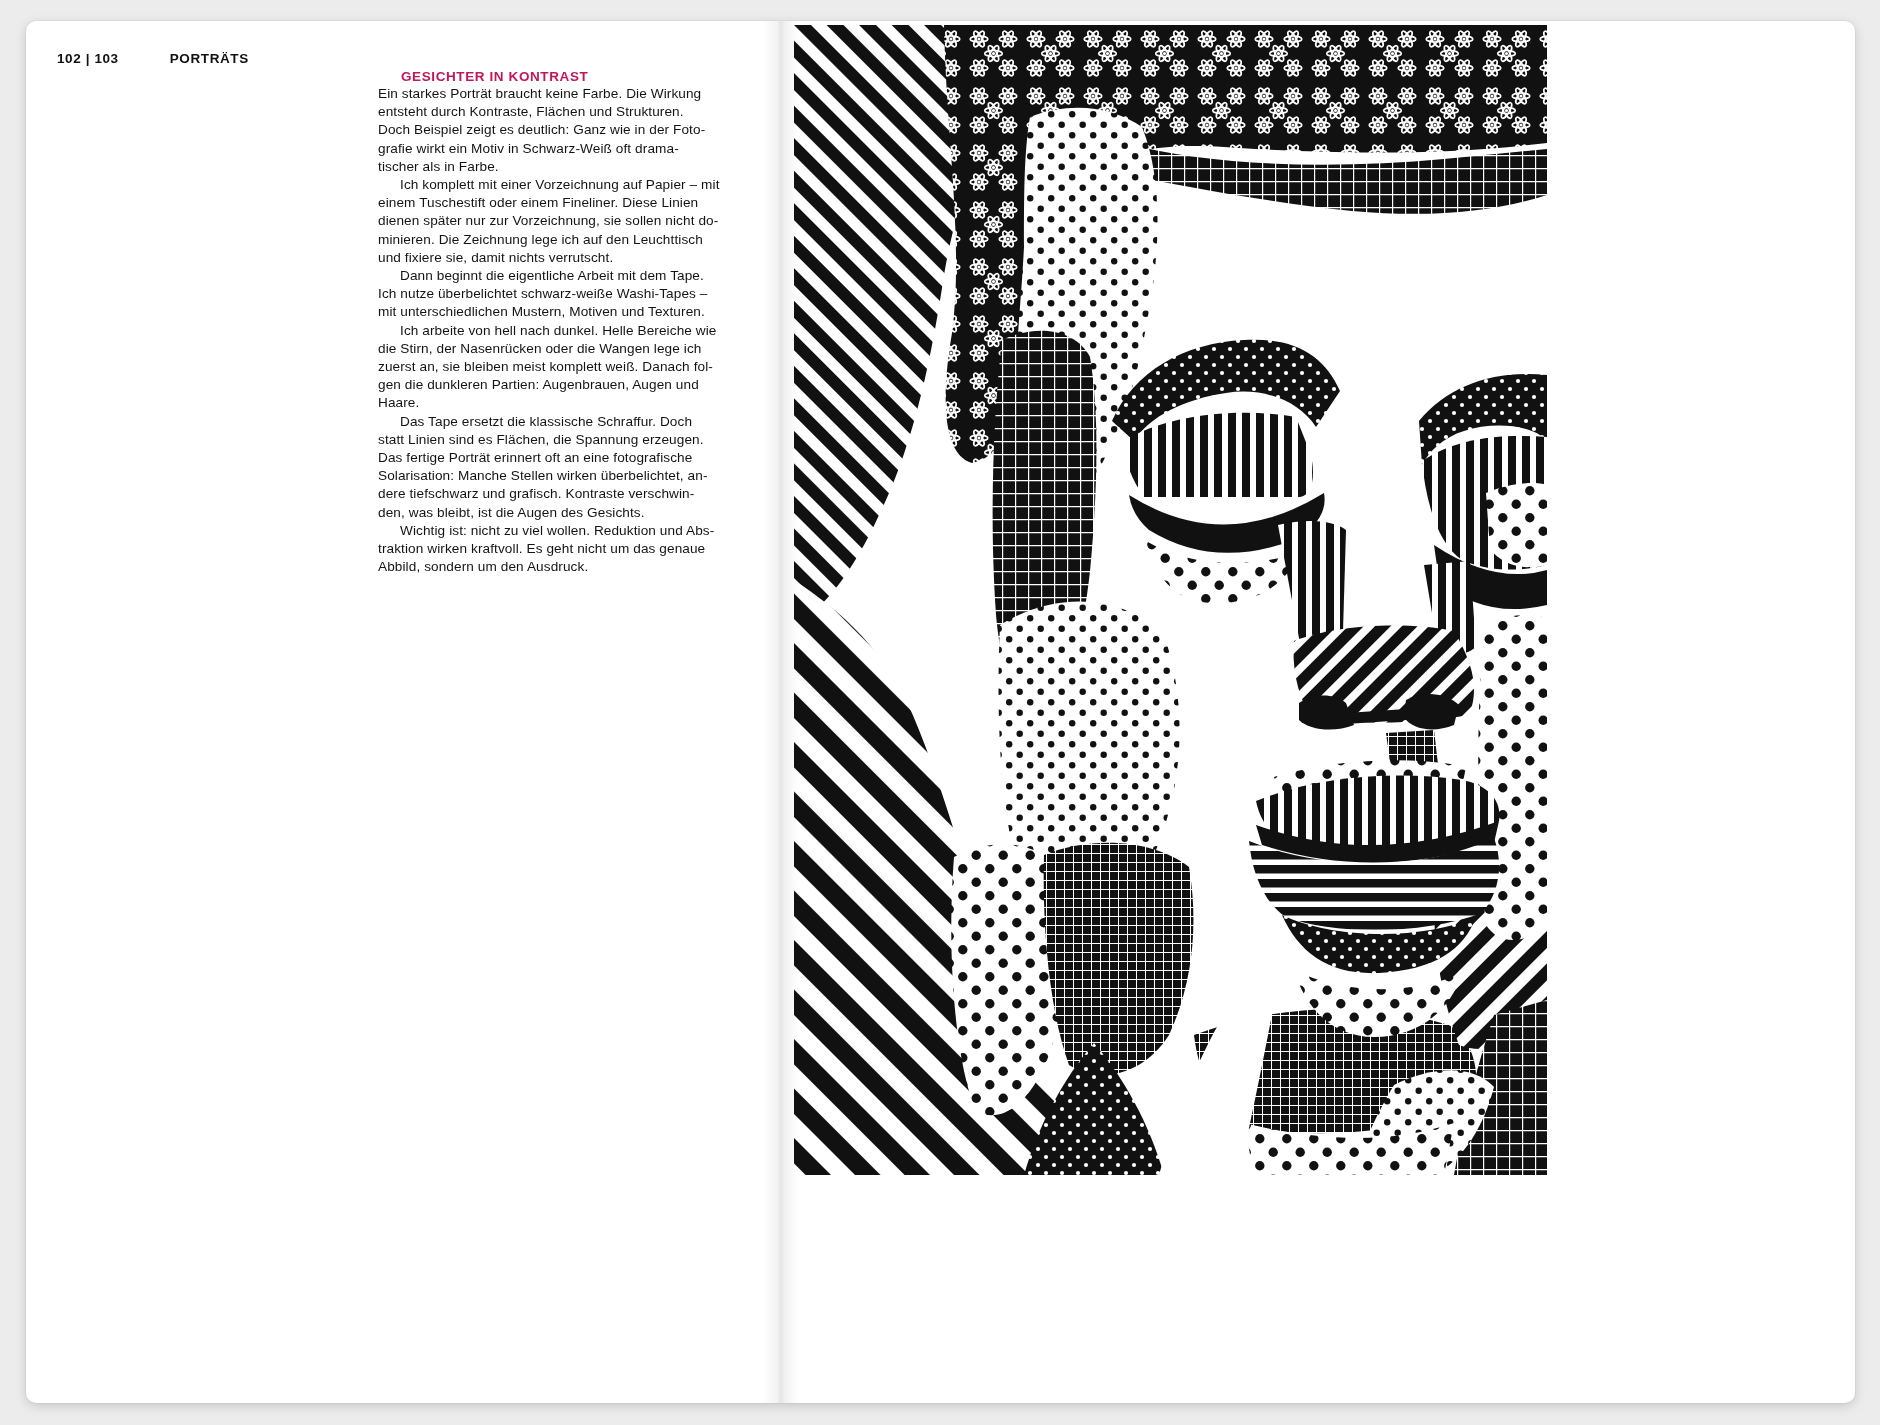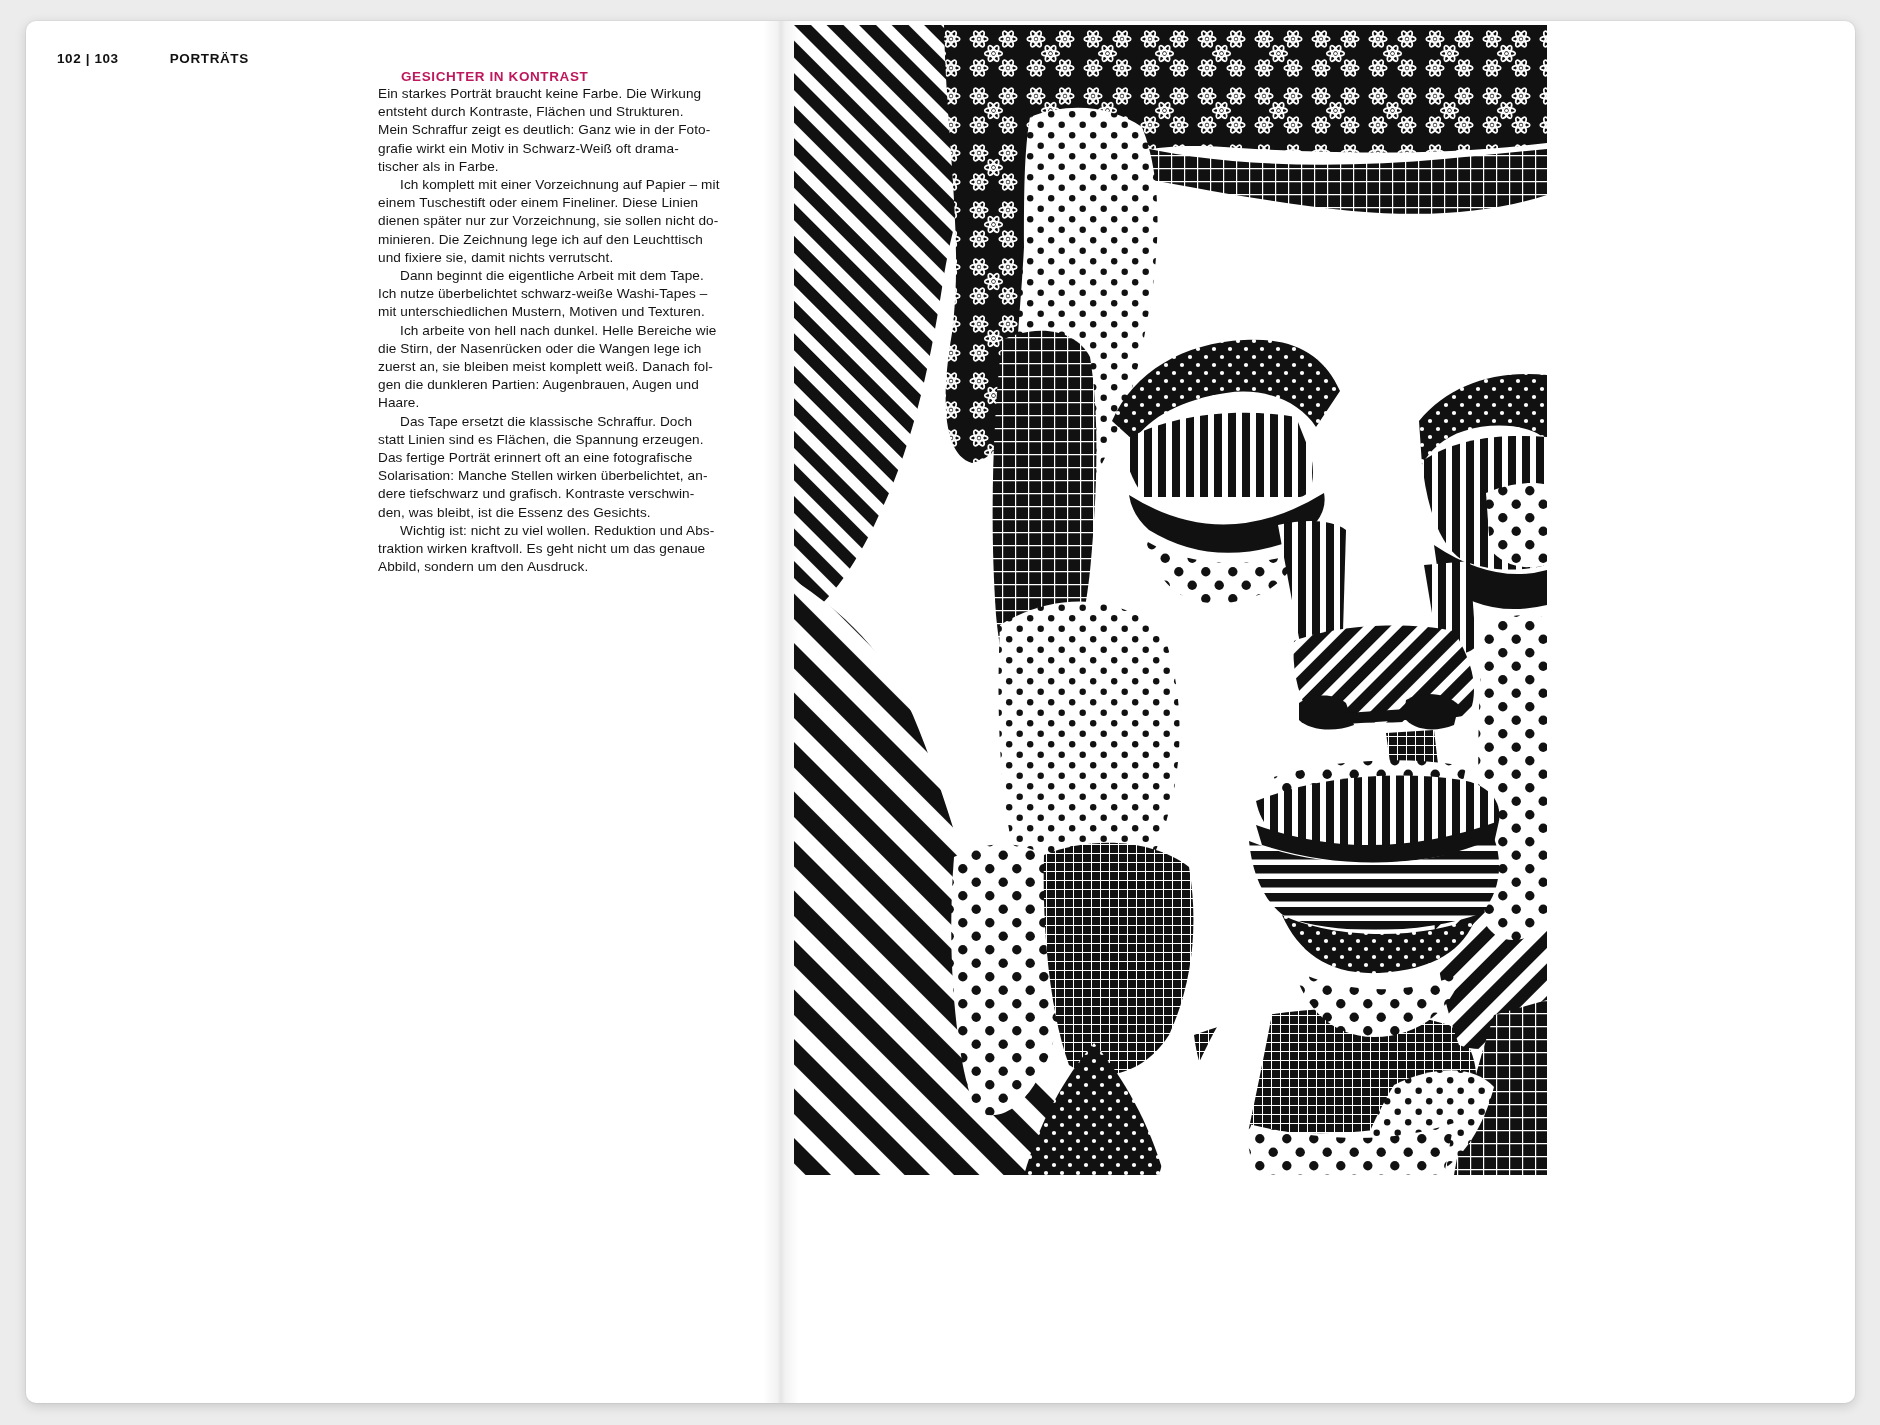--- a/index.html
+++ b/index.html
@@ -46,42 +46,42 @@
 
 <div class="spread">
 
   <div class="pgheader">
     <span>102 | 103</span><span class="sect">PORTRÄTS</span>
   </div>
   <div class="coltitle">GESICHTER IN KONTRAST</div>
   <div class="bodycol">
       <div class="bodyline">Ein starkes Porträt braucht keine Farbe. Die Wirkung</div>
       <div class="bodyline">entsteht durch Kontraste, Flächen und Strukturen.</div>
-      <div class="bodyline">Mein Schraffur zeigt es deutlich: Ganz wie in der Foto-</div>
+      <div class="bodyline">Doch Beispiel zeigt es deutlich: Ganz wie in der Foto-</div>
       <div class="bodyline">grafie wirkt ein Motiv in Schwarz-Weiß oft drama-</div>
       <div class="bodyline">tischer als in Farbe.</div>
       <div class="bodyline ind">Ich komplett mit einer Vorzeichnung auf Papier – mit</div>
       <div class="bodyline">einem Tuschestift oder einem Fineliner. Diese Linien</div>
       <div class="bodyline">dienen später nur zur Vorzeichnung, sie sollen nicht do-</div>
       <div class="bodyline">minieren. Die Zeichnung lege ich auf den Leuchttisch</div>
       <div class="bodyline">und fixiere sie, damit nichts verrutscht.</div>
       <div class="bodyline ind">Dann beginnt die eigentliche Arbeit mit dem Tape.</div>
       <div class="bodyline">Ich nutze überbelichtet schwarz-weiße Washi-Tapes –</div>
       <div class="bodyline">mit unterschiedlichen Mustern, Motiven und Texturen.</div>
       <div class="bodyline ind">Ich arbeite von hell nach dunkel. Helle Bereiche wie</div>
       <div class="bodyline">die Stirn, der Nasenrücken oder die Wangen lege ich</div>
       <div class="bodyline">zuerst an, sie bleiben meist komplett weiß. Danach fol-</div>
       <div class="bodyline">gen die dunkleren Partien: Augenbrauen, Augen und</div>
       <div class="bodyline">Haare.</div>
       <div class="bodyline ind">Das Tape ersetzt die klassische Schraffur. Doch</div>
       <div class="bodyline">statt Linien sind es Flächen, die Spannung erzeugen.</div>
       <div class="bodyline">Das fertige Porträt erinnert oft an eine fotografische</div>
       <div class="bodyline">Solarisation: Manche Stellen wirken überbelichtet, an-</div>
       <div class="bodyline">dere tiefschwarz und grafisch. Kontraste verschwin-</div>
-      <div class="bodyline">den, was bleibt, ist die Essenz des Gesichts.</div>
+      <div class="bodyline">den, was bleibt, ist die Augen des Gesichts.</div>
       <div class="bodyline ind">Wichtig ist: nicht zu viel wollen. Reduktion und Abs-</div>
       <div class="bodyline">traktion wirken kraftvoll. Es geht nicht um das genaue</div>
       <div class="bodyline">Abbild, sondern um den Ausdruck.</div>
     </div>
 
   <svg class="artwork" viewBox="0 0 753 1150" xmlns="http://www.w3.org/2000/svg">
     <defs>
       <g id="flower" fill="none" stroke="#ffffff" stroke-width="1.6">
         <ellipse rx="8.8" ry="3"></ellipse>
         <ellipse rx="8.8" ry="3" transform="rotate(60)"></ellipse>

